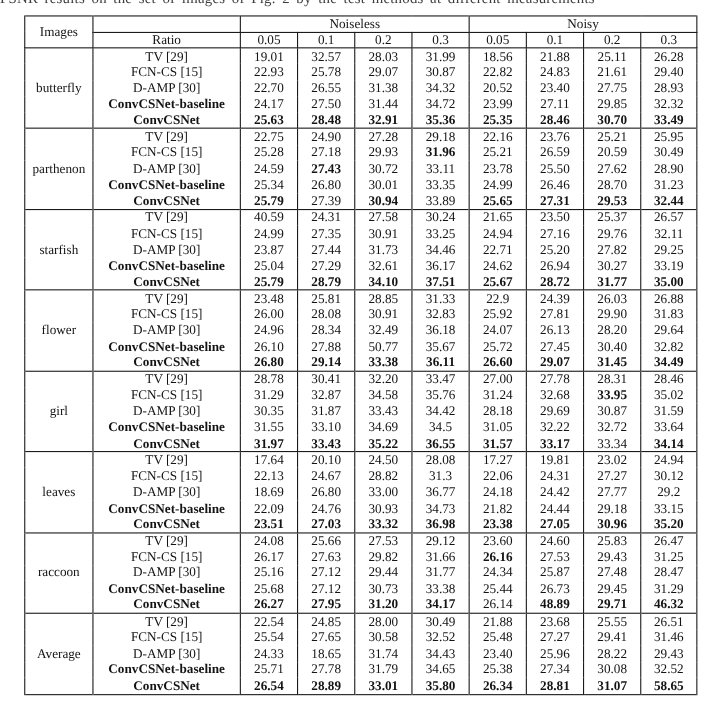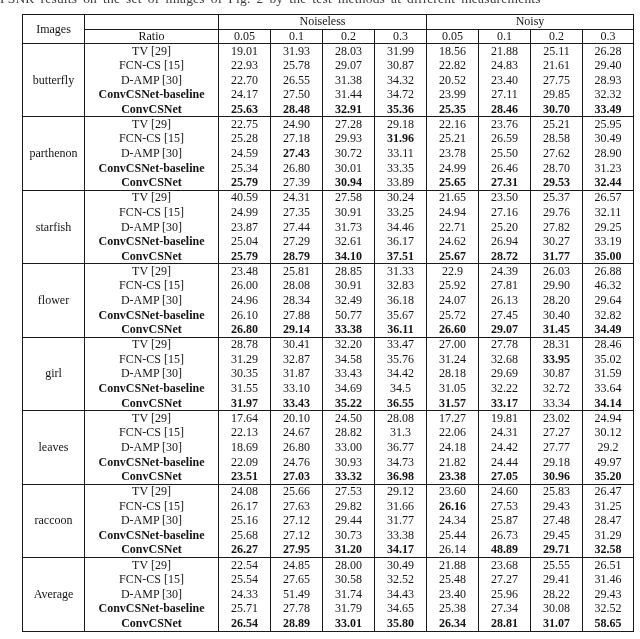--- a/index.html
+++ b/index.html
@@ -95,21 +95,21 @@
         <th>0.1</th>
         <th>0.2</th>
         <th>0.3</th>
       </tr>
     </thead>
     <tbody>
         <tr class="gs">
           <td rowspan="5">butterfly</td>
           <td class="method-col">TV [29]</td>
           <td>19.01</td>
-          <td>31.93</td>
+          <td>32.57</td>
           <td>28.03</td>
           <td>31.99</td>
           <td>18.56</td>
           <td>21.88</td>
           <td>25.11</td>
           <td>26.28</td>
         </tr>
         <tr>
           <td class="method-col">FCN-CS [15]</td>
           <td>22.93</td>
@@ -167,21 +167,21 @@
           <td>25.95</td>
         </tr>
         <tr>
           <td class="method-col">FCN-CS [15]</td>
           <td>25.28</td>
           <td>27.18</td>
           <td>29.93</td>
           <td class="b">31.96</td>
           <td>25.21</td>
           <td>26.59</td>
-          <td>28.58</td>
+          <td>20.59</td>
           <td>30.49</td>
         </tr>
         <tr>
           <td class="method-col">D-AMP [30]</td>
           <td>24.59</td>
           <td class="b">27.43</td>
           <td>30.72</td>
           <td>33.11</td>
           <td>23.78</td>
           <td>25.50</td>
@@ -280,21 +280,21 @@
         </tr>
         <tr>
           <td class="method-col">FCN-CS [15]</td>
           <td>26.00</td>
           <td>28.08</td>
           <td>30.91</td>
           <td>32.83</td>
           <td>25.92</td>
           <td>27.81</td>
           <td>29.90</td>
-          <td>46.32</td>
+          <td>31.83</td>
         </tr>
         <tr>
           <td class="method-col">D-AMP [30]</td>
           <td>24.96</td>
           <td>28.34</td>
           <td>32.49</td>
           <td>36.18</td>
           <td>24.07</td>
           <td>26.13</td>
           <td>28.20</td>
@@ -414,21 +414,21 @@
         </tr>
         <tr>
           <td class="method-col b">ConvCSNet-baseline</td>
           <td>22.09</td>
           <td>24.76</td>
           <td>30.93</td>
           <td>34.73</td>
           <td>21.82</td>
           <td>24.44</td>
           <td>29.18</td>
-          <td>49.97</td>
+          <td>33.15</td>
         </tr>
         <tr>
           <td class="method-col b">ConvCSNet</td>
           <td class="b">23.51</td>
           <td class="b">27.03</td>
           <td class="b">33.32</td>
           <td class="b">36.98</td>
           <td class="b">23.38</td>
           <td class="b">27.05</td>
           <td class="b">30.96</td>
@@ -481,21 +481,21 @@
         </tr>
         <tr>
           <td class="method-col b">ConvCSNet</td>
           <td class="b">26.27</td>
           <td class="b">27.95</td>
           <td class="b">31.20</td>
           <td class="b">34.17</td>
           <td>26.14</td>
           <td class="b">48.89</td>
           <td class="b">29.71</td>
-          <td class="b">32.58</td>
+          <td class="b">46.32</td>
         </tr>
         <tr class="gs">
           <td rowspan="5">Average</td>
           <td class="method-col">TV [29]</td>
           <td>22.54</td>
           <td>24.85</td>
           <td>28.00</td>
           <td>30.49</td>
           <td>21.88</td>
           <td>23.68</td>
@@ -509,21 +509,21 @@
           <td>30.58</td>
           <td>32.52</td>
           <td>25.48</td>
           <td>27.27</td>
           <td>29.41</td>
           <td>31.46</td>
         </tr>
         <tr>
           <td class="method-col">D-AMP [30]</td>
           <td>24.33</td>
-          <td>51.49</td>
+          <td>18.65</td>
           <td>31.74</td>
           <td>34.43</td>
           <td>23.40</td>
           <td>25.96</td>
           <td>28.22</td>
           <td>29.43</td>
         </tr>
         <tr>
           <td class="method-col b">ConvCSNet-baseline</td>
           <td>25.71</td>

